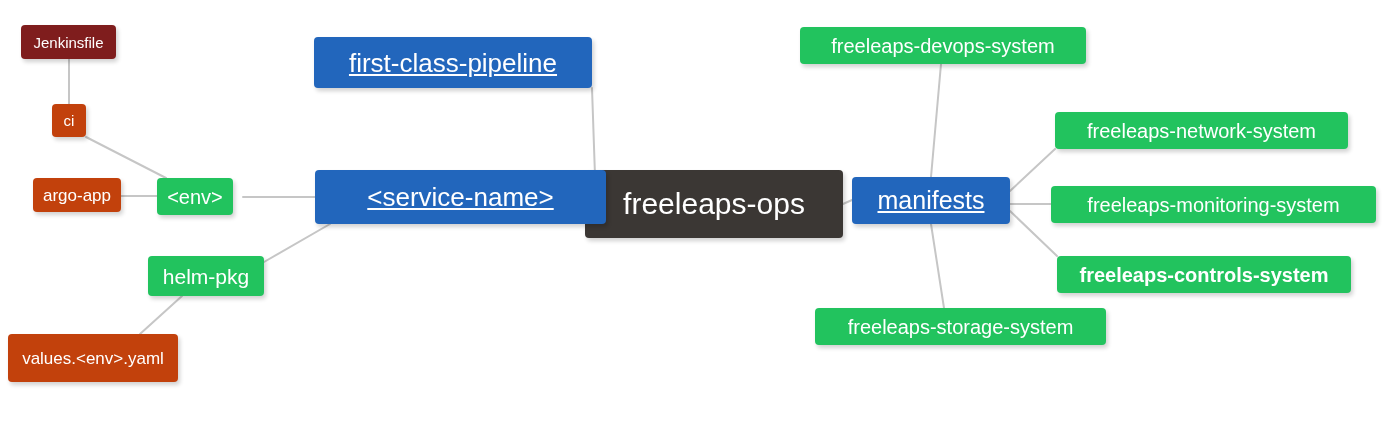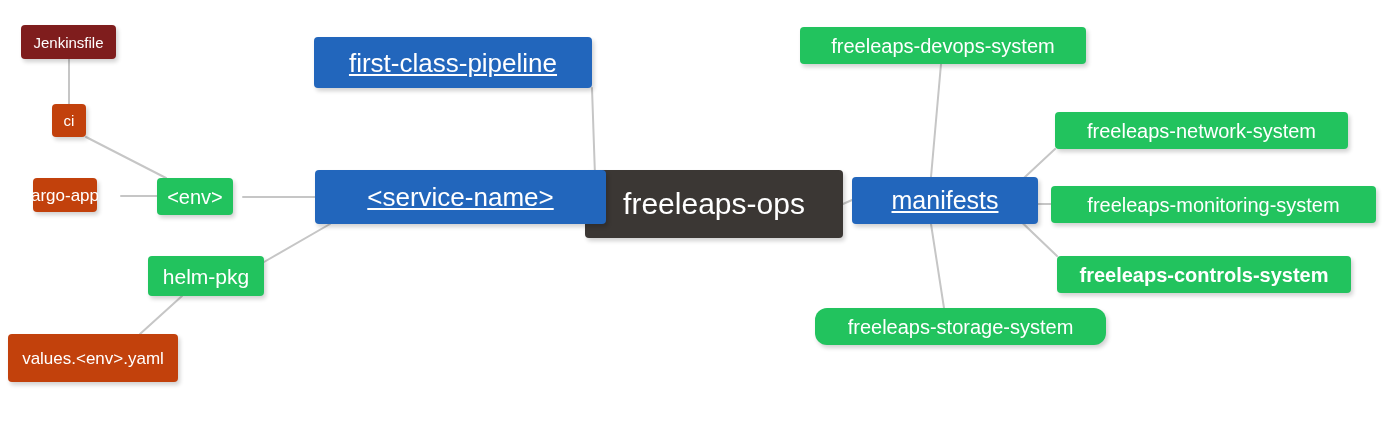--- a/index.html
+++ b/index.html
@@ -46,26 +46,26 @@
       <path d="M 330 224 L 264 262" stroke="#c6c6c6" stroke-width="2" fill="none" stroke-linecap="round"></path>
       <path d="M 157 196 L 121 196" stroke="#c6c6c6" stroke-width="2" fill="none" stroke-linecap="round"></path>
       <path d="M 166 178 L 86 137" stroke="#c6c6c6" stroke-width="2" fill="none" stroke-linecap="round"></path>
       <path d="M 69 104 L 69 59" stroke="#c6c6c6" stroke-width="2" fill="none" stroke-linecap="round"></path>
       <path d="M 182 296 L 140 334" stroke="#c6c6c6" stroke-width="2" fill="none" stroke-linecap="round"></path>
     </svg>
   <div id="node-layer">
       <div class="node root" style="left: 585px; top: 170px; width: 258px; height: 68px; font-size: 30px;">freeleaps-ops</div>
       <div class="node blue" style="left: 315px; top: 170px; width: 291px; height: 54px; font-size: 26px;">&lt;service-name&gt;</div>
       <div class="node blue" style="left: 314px; top: 37px; width: 278px; height: 51px; font-size: 26px;">first-class-pipeline</div>
-      <div class="node blue" style="left: 852px; top: 177px; width: 186px; height: 47px; font-size: 25px;">manifests</div>
+      <div class="node blue" style="left: 852px; top: 177px; width: 158px; height: 47px; font-size: 25px;">manifests</div>
       <div class="node green" style="left: 157px; top: 178px; width: 76px; height: 37px; font-size: 20px;">&lt;env&gt;</div>
       <div class="node green" style="left: 148px; top: 256px; width: 116px; height: 40px; font-size: 21px;">helm-pkg</div>
       <div class="node green" style="left: 800px; top: 27px; width: 286px; height: 37px; font-size: 20px;">freeleaps-devops-system</div>
       <div class="node green" style="left: 1055px; top: 112px; width: 293px; height: 37px; font-size: 20px;">freeleaps-network-system</div>
       <div class="node green" style="left: 1051px; top: 186px; width: 325px; height: 37px; font-size: 20px;">freeleaps-monitoring-system</div>
       <div class="node green" style="left: 1057px; top: 256px; width: 294px; height: 37px; font-size: 20px; font-weight: bold;">freeleaps-controls-system</div>
-      <div class="node green" style="left: 815px; top: 308px; width: 291px; height: 37px; font-size: 20px; border-radius: 12px;">freeleaps-storage-system</div>
+      <div class="node green" style="left: 815px; top: 308px; width: 291px; height: 37px; font-size: 20px;">freeleaps-storage-system</div>
       <div class="node orange" style="left: 21px; top: 25px; width: 95px; height: 34px; font-size: 15px;">Jenkinsfile</div>
       <div class="node red" style="left: 52px; top: 104px; width: 34px; height: 33px; font-size: 15px;">ci</div>
-      <div class="node red" style="left: 33px; top: 178px; width: 64px; height: 34px; font-size: 17px;">argo-app</div>
+      <div class="node red" style="left: 33px; top: 178px; width: 88px; height: 34px; font-size: 17px;">argo-app</div>
       <div class="node red" style="left: 8px; top: 334px; width: 170px; height: 48px; font-size: 17px;">values.&lt;env&gt;.yaml</div>
     </div>
 </div>
 
 </body></html>

